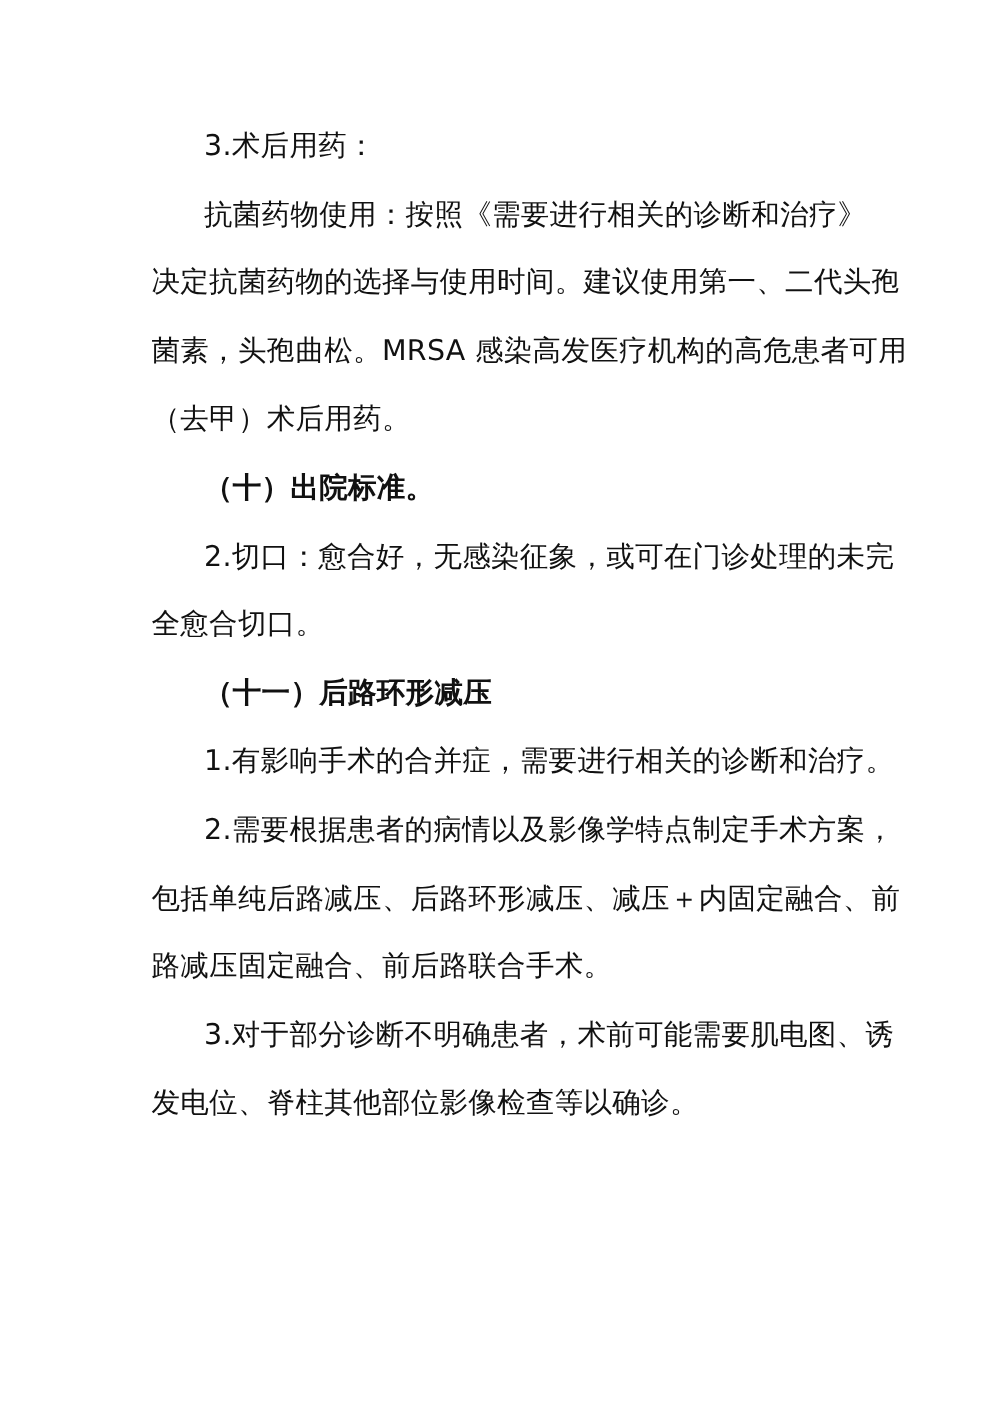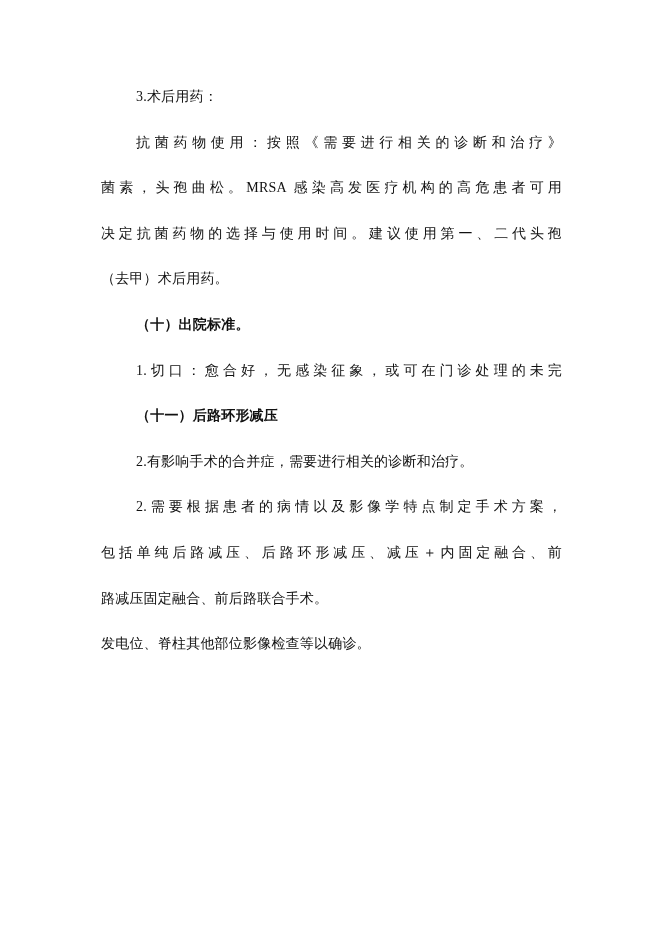--- a/index.html
+++ b/index.html
@@ -1,33 +1,35 @@
 <!DOCTYPE html>
 <html><head>
 <meta charset="utf-8">
 <style>
   html, body { margin: 0; padding: 0; background: #ffffff; }
   body { width: 662px; height: 936px; position: relative; overflow: hidden;
     font-family: "DejaVu Sans", "Liberation Sans", sans-serif; color: #111111; }
   .page { position: absolute; left: 101px; top: 84px; width: 461px; }
-  .line { height: 45.6px; line-height: 26px; font-size: 14px; white-space: nowrap; overflow: visible; letter-spacing: 0.2px; font-family: Liberation Serif, serif; }
+  .line { height: 45.6px; line-height: 26px; font-size: 19px; white-space: nowrap; overflow: visible; letter-spacing: 0.2px; }
   .indent { padding-left: 35px; }
   .bold { font-weight: bold; }
   .justify { text-align: justify; text-align-last: justify; }
 </style>
 </head>
 <body>
 
 <div class="page">
   <div class="line indent">3.术后用药：</div>
   <div class="line indent justify">抗菌药物使用：按照《需要进行相关的诊断和治疗》</div>
+  <div class="line justify">决定抗菌药物的选择与使用时间。建议使用第一、二代头孢</div>
   <div class="line justify">菌素，头孢曲松。MRSA 感染高发医疗机构的高危患者可用</div>
-  <div class="line justify">决定抗菌药物的选择与使用时间。建议使用第一、二代头孢</div>
   <div class="line">（去甲）术后用药。</div>
   <div class="line indent bold">（十）出院标准。</div>
-  <div class="line indent justify">1.切口：愈合好，无感染征象，或可在门诊处理的未完</div>
+  <div class="line indent justify">2.切口：愈合好，无感染征象，或可在门诊处理的未完</div>
+  <div class="line">全愈合切口。</div>
   <div class="line indent bold">（十一）后路环形减压</div>
-  <div class="line indent">2.有影响手术的合并症，需要进行相关的诊断和治疗。</div>
+  <div class="line indent">1.有影响手术的合并症，需要进行相关的诊断和治疗。</div>
   <div class="line indent justify">2.需要根据患者的病情以及影像学特点制定手术方案，</div>
   <div class="line justify">包括单纯后路减压、后路环形减压、减压＋内固定融合、前</div>
   <div class="line">路减压固定融合、前后路联合手术。</div>
+  <div class="line indent justify">3.对于部分诊断不明确患者，术前可能需要肌电图、诱</div>
   <div class="line">发电位、脊柱其他部位影像检查等以确诊。</div>
 </div>
 
 </body></html>

